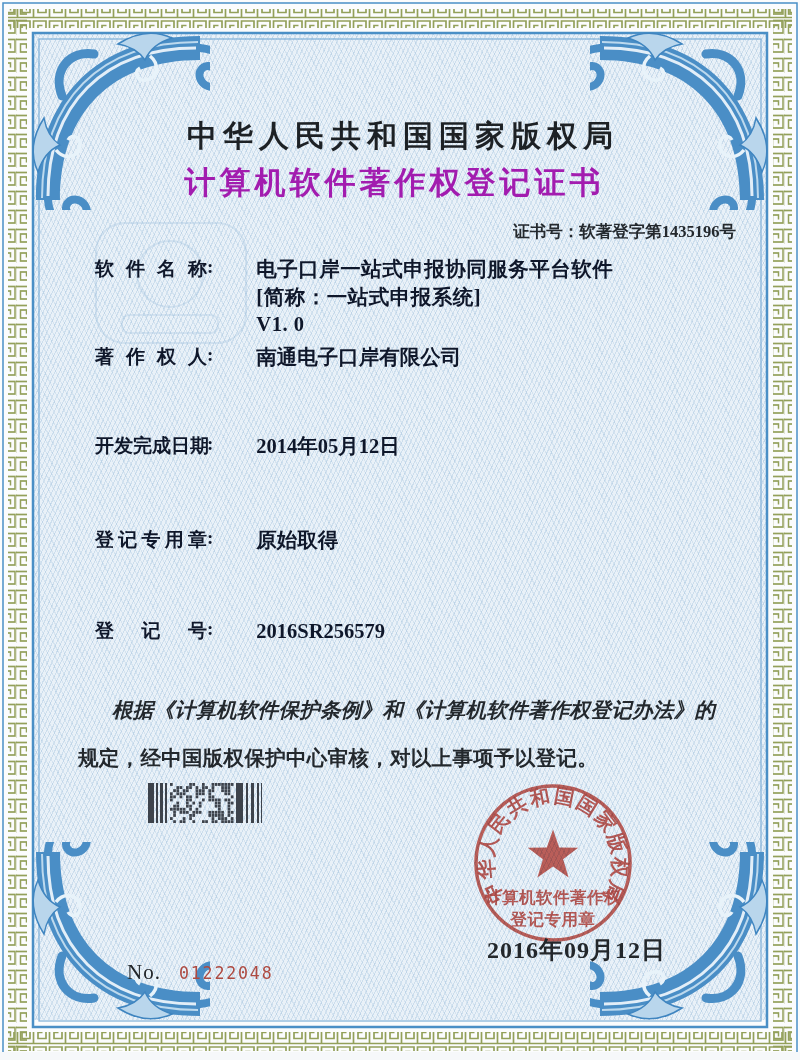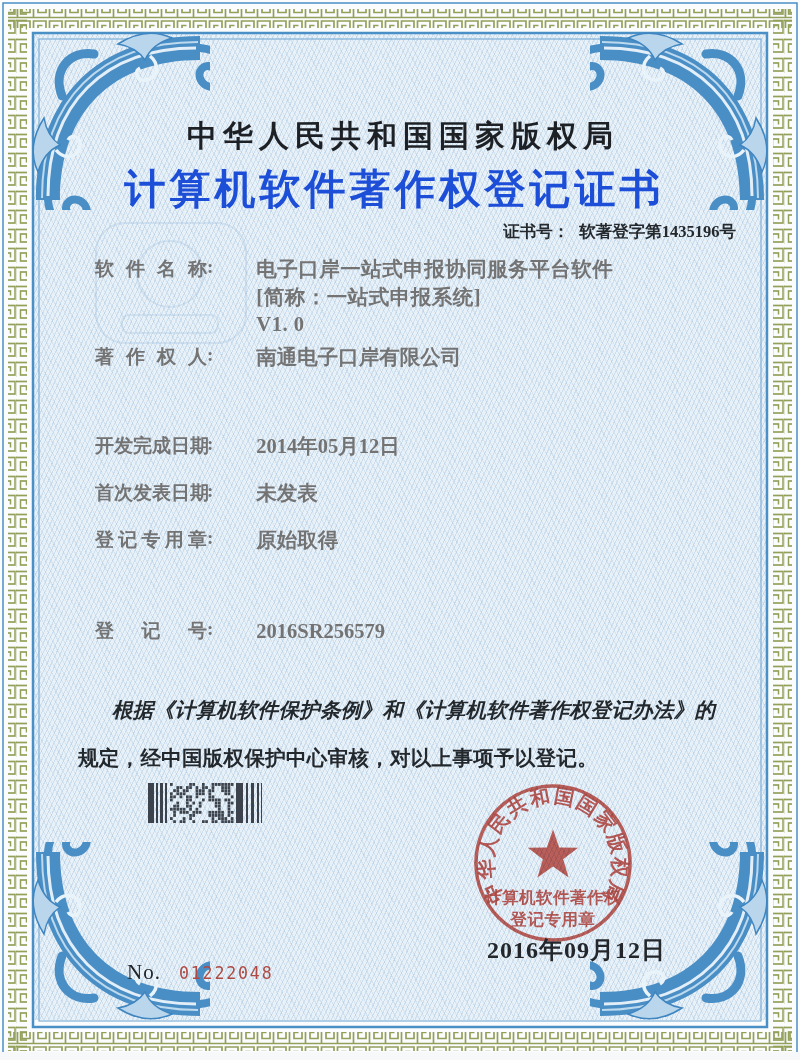--- a/index.html
+++ b/index.html
@@ -35,28 +35,28 @@
     content:"";position:absolute;left:24px;bottom:8px;width:94px;height:16px;border-radius:8px;
     border:2px solid rgba(160,193,221,.5);
   }
 
   .authority{
     position:absolute;left:0;right:0;top:116px;text-align:center;
     font-size:30px;font-weight:700;letter-spacing:6px;text-indent:6px;color:#1d2125;
   }
   .cert-title{
     position:absolute;left:0;right:15px;top:162px;text-align:center;
-    font-size:41px;font-weight:700;letter-spacing:4px;text-indent:4px;color:#1d4ed8;
+    font-size:31px;font-weight:700;letter-spacing:4px;text-indent:4px;color:#a21caf;
   }
   .cert-no{
     position:absolute;right:64px;top:221px;font-size:16.5px;font-weight:700;color:#24292e;
   }
-  .cert-no .val{margin-left:10px;}
-
-  .field{position:absolute;left:95px;color:#737373;white-space:nowrap;}
+  .cert-no .val{}
+
+  .field{position:absolute;left:95px;color:#0f172a;white-space:nowrap;}
   .flabel{
     display:inline-block;width:112px;text-align:justify;text-align-last:justify;
     font-size:19px;font-weight:700;vertical-align:top;
   }
   .colon{font-size:19px;font-weight:700;vertical-align:top;}
   .fvalue{display:inline-block;margin-left:39px;font-size:20.5px;font-weight:700;vertical-align:top;line-height:27.5px;}
   .fvalue .vline{letter-spacing:.5px;}
 
   .statement{
     position:absolute;left:78px;top:686px;width:660px;
@@ -177,24 +177,20 @@
   <div class="field" style="top:344px">
     <span class="flabel">著作权人</span><span class="colon">:</span>
     <span class="fvalue">南通电子口岸有限公司</span>
   </div>
 
   <div class="field" style="top:433px">
     <span class="flabel">开发完成日期</span><span class="colon">:</span>
     <span class="fvalue">2014年05月12日</span>
   </div>
 
-  <div class="field" style="top:480px">
-    <span class="flabel">首次发表日期</span><span class="colon">:</span>
-    <span class="fvalue">未发表</span>
-  </div>
 
   <div class="field" style="top:527px">
     <span class="flabel">登记专用章</span><span class="colon">:</span>
     <span class="fvalue">原始取得</span>
   </div>
 
 
   <div class="field" style="top:618px">
     <span class="flabel">登记号</span><span class="colon">:</span>
     <span class="fvalue">2016SR256579</span>

